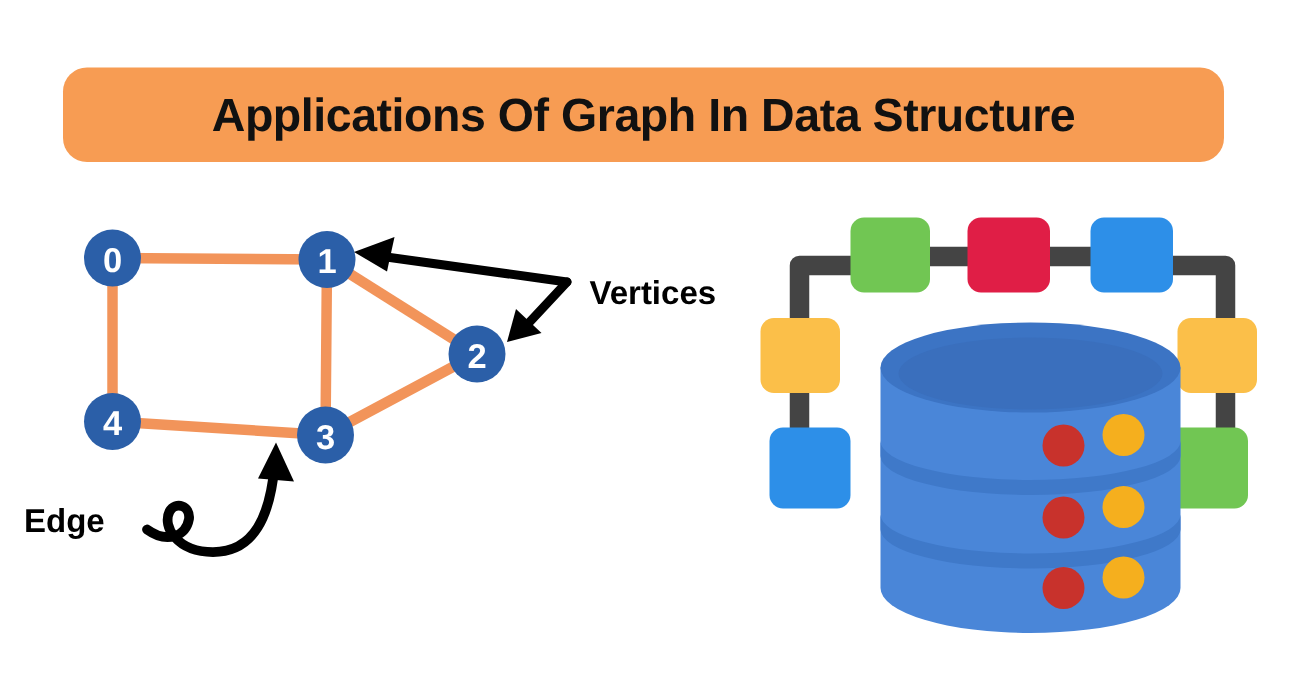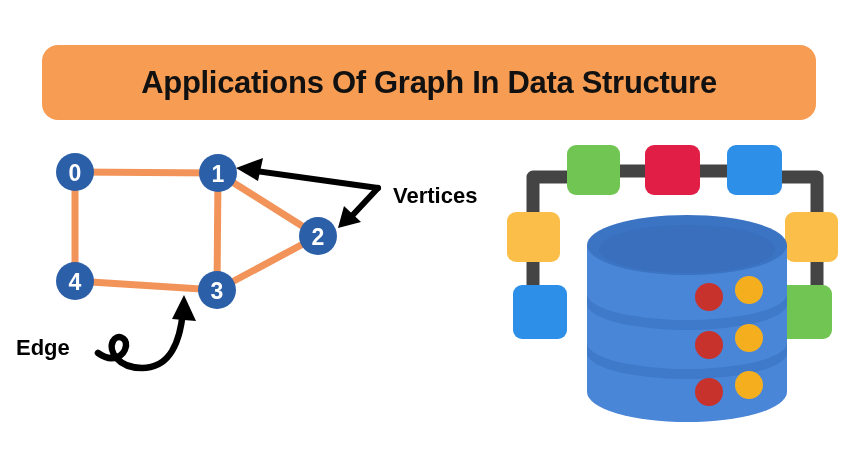--- a/index.html
+++ b/index.html
@@ -22,21 +22,21 @@
     height: 460px;
     background: #ffffff;
   }
 
   
   .title-banner {
     position: absolute;
     left: 42px;
     top: 45px;
     width: 774px;
-    height: 75px;
+    height: 63px;
     background: #F79C53;
     border-radius: 16px;
     display: flex;
     align-items: center;
     justify-content: center;
   }
   .title-text {
     font-family: "Liberation Sans", sans-serif;
     font-weight: bold;
     font-size: 31px;

